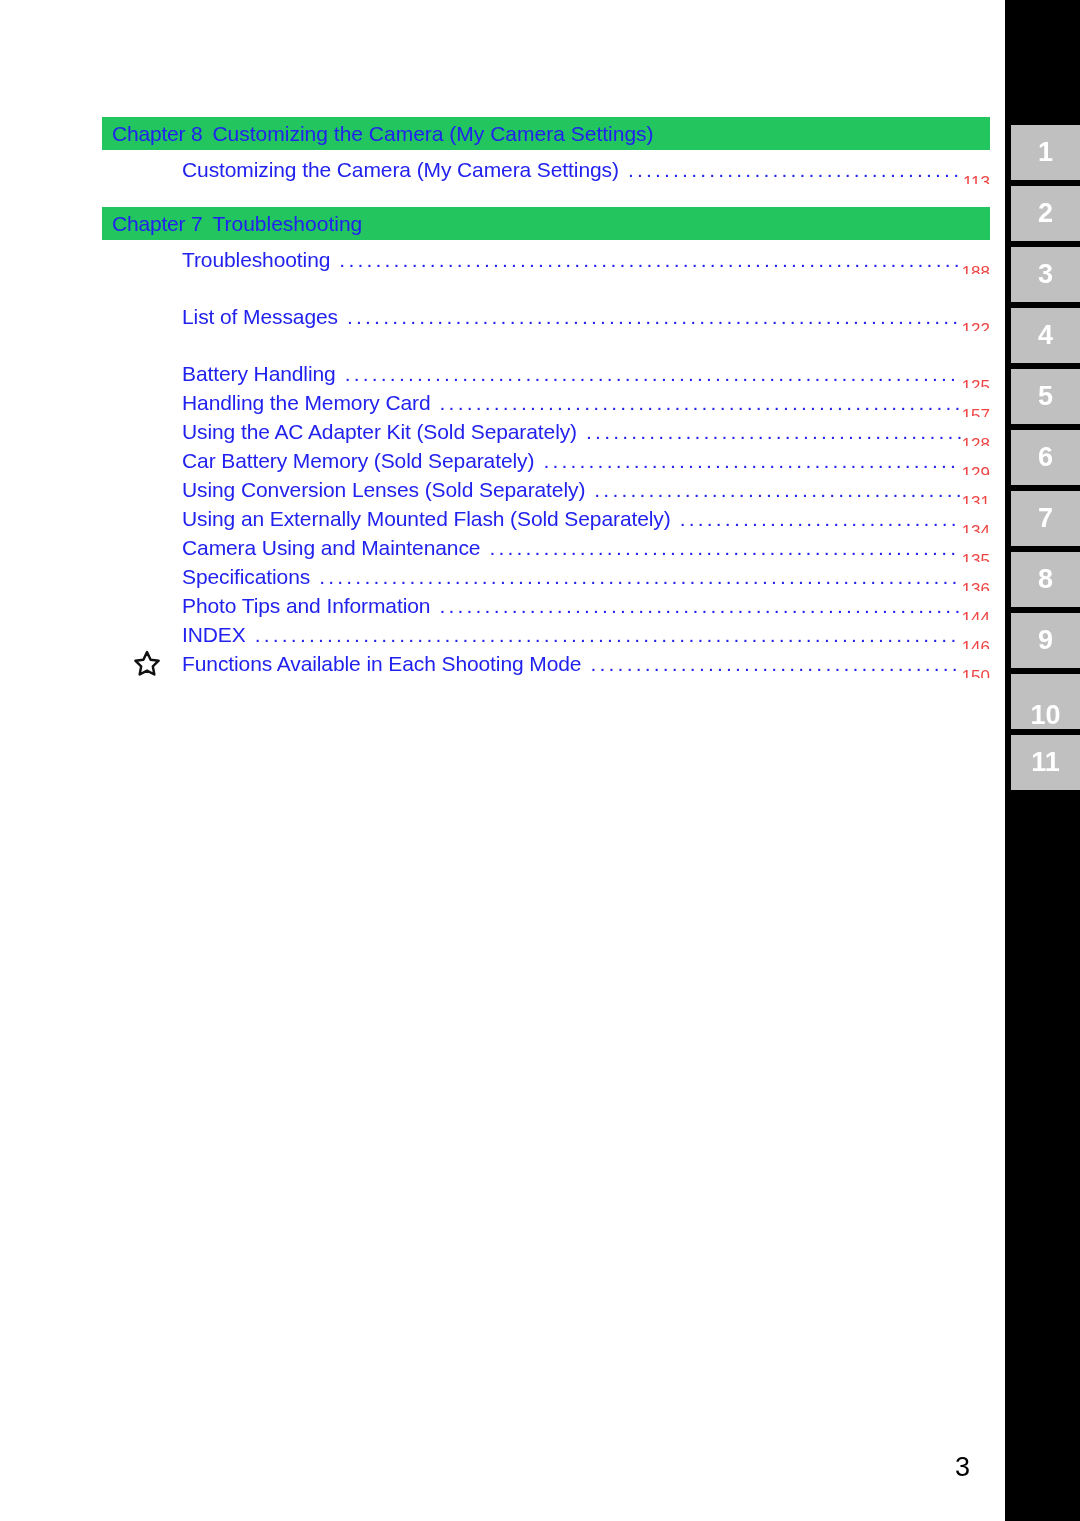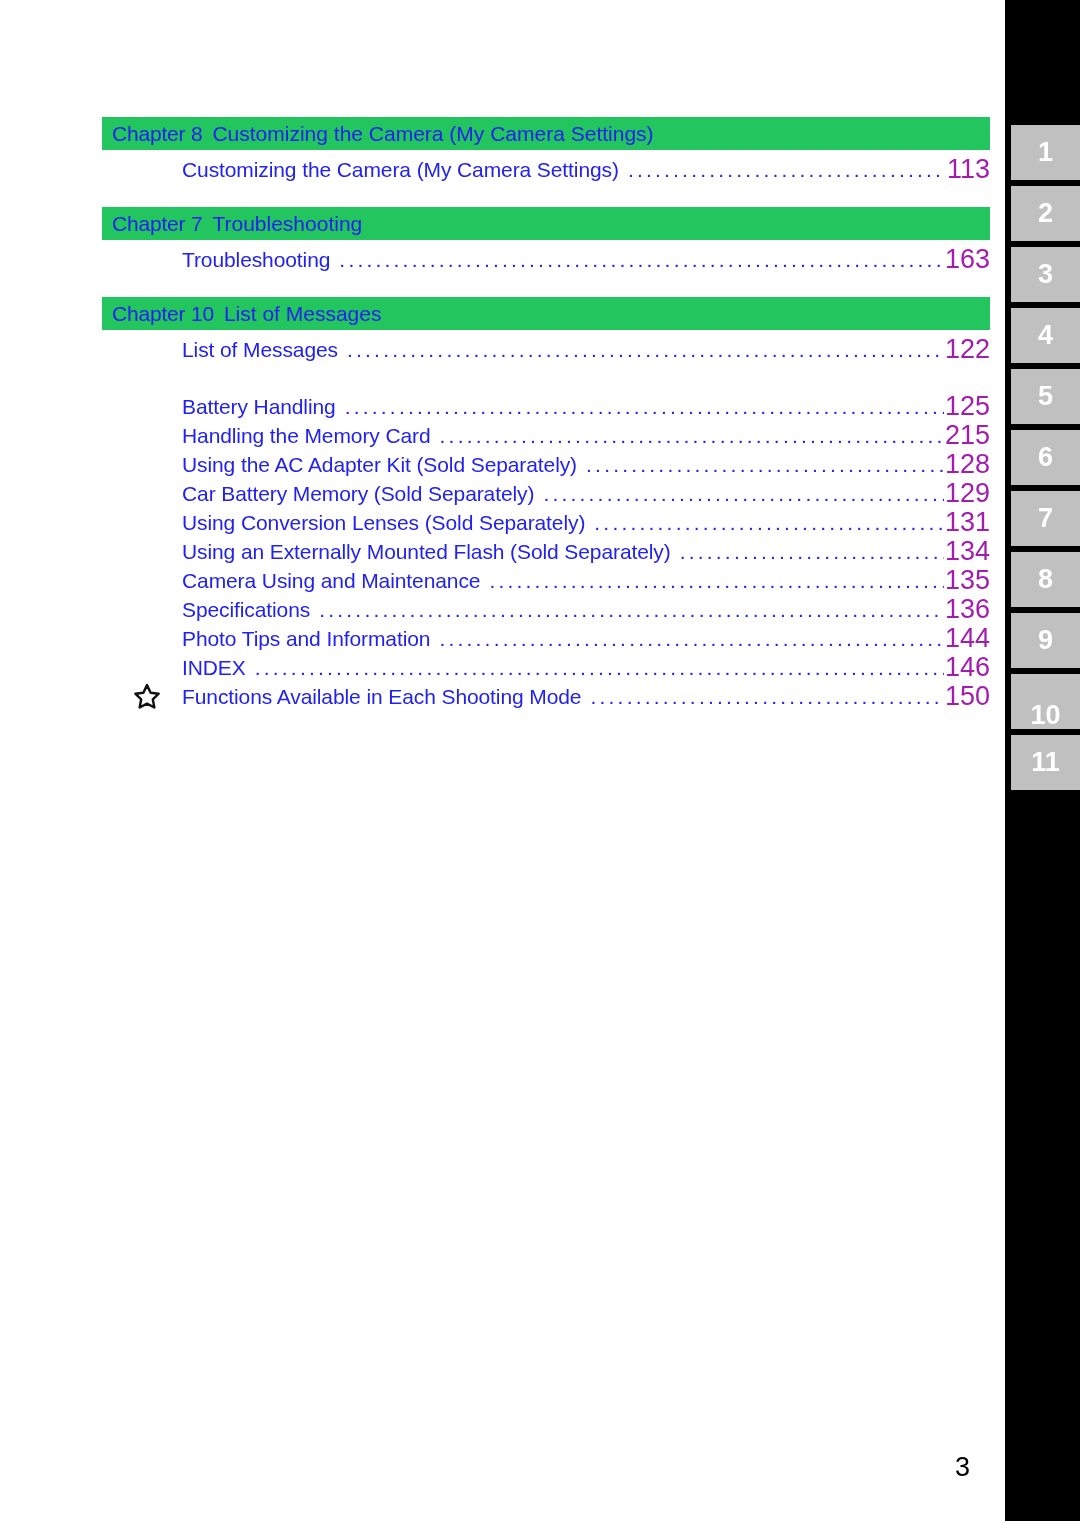--- a/index.html
+++ b/index.html
@@ -91,25 +91,25 @@
     color: #2222ee;
     letter-spacing: 3.2px;
     font-size: 21px;
     overflow: hidden;
     white-space: nowrap;
     display: inline;
   }
   .entry .pageno {
     position: absolute;
     right: 0;
-    top: 0;
+    top: 13px;
     background: #ffffff;
     padding-left: 1px;
-    font-size: 27px;
-    color: #a21caf;
+    font-size: 17px;
+    color: #ef4444;
   }
 
   .star-icon {
     position: absolute;
     left: 30px;
     top: 1px;
     width: 30px;
     height: 28px;
   }
   .gap-md { height: 23px; }
@@ -166,35 +166,34 @@
     <div class="chapter-block">
       <div class="chapter-bar"><span class="ch-label">Chapter 8</span><span class="ch-title">Customizing the Camera (My Camera Settings)</span></div>
       <div class="entries">
         <div class="entry"><span class="etitle">Customizing the Camera (My Camera Settings)</span><span class="leader"> ..........................................................................................</span><span class="pageno">113</span></div>
       </div>
     </div>
     <div class="gap-md"></div>
     <div class="chapter-block">
       <div class="chapter-bar"><span class="ch-label">Chapter 7</span><span class="ch-title">Troubleshooting</span></div>
       <div class="entries">
-        <div class="entry"><span class="etitle">Troubleshooting</span><span class="leader"> ..........................................................................................</span><span class="pageno">163</span></div>
+        <div class="entry"><span class="etitle">Troubleshooting</span><span class="leader"> ..........................................................................................</span><span class="pageno">188</span></div>
       </div>
     </div>
     <div class="gap-md"></div>
     <div class="chapter-block">
-      <div class="chapter-bar"><span class="ch-label">Chapter 10</span><span class="ch-title">List of Messages</span></div>
       <div class="entries">
         <div class="entry"><span class="etitle">List of Messages</span><span class="leader"> ..........................................................................................</span><span class="pageno">122</span></div>
       </div>
     </div>
     <div class="gap-md"></div>
     <div class="chapter-block">
       <div class="entries">
         <div class="entry"><span class="etitle">Battery Handling</span><span class="leader"> ..........................................................................................</span><span class="pageno">125</span></div>
-        <div class="entry"><span class="etitle">Handling the Memory Card</span><span class="leader"> ..........................................................................................</span><span class="pageno">215</span></div>
+        <div class="entry"><span class="etitle">Handling the Memory Card</span><span class="leader"> ..........................................................................................</span><span class="pageno">157</span></div>
         <div class="entry"><span class="etitle">Using the AC Adapter Kit (Sold Separately)</span><span class="leader"> ..........................................................................................</span><span class="pageno">128</span></div>
         <div class="entry"><span class="etitle">Car Battery Memory (Sold Separately)</span><span class="leader"> ..........................................................................................</span><span class="pageno">129</span></div>
         <div class="entry"><span class="etitle">Using Conversion Lenses (Sold Separately)</span><span class="leader"> ..........................................................................................</span><span class="pageno">131</span></div>
         <div class="entry"><span class="etitle">Using an Externally Mounted Flash (Sold Separately)</span><span class="leader"> ..........................................................................................</span><span class="pageno">134</span></div>
         <div class="entry"><span class="etitle">Camera Using and Maintenance</span><span class="leader"> ..........................................................................................</span><span class="pageno">135</span></div>
         <div class="entry"><span class="etitle">Specifications</span><span class="leader"> ..........................................................................................</span><span class="pageno">136</span></div>
         <div class="entry"><span class="etitle">Photo Tips and Information</span><span class="leader"> ..........................................................................................</span><span class="pageno">144</span></div>
         <div class="entry"><span class="etitle">INDEX</span><span class="leader"> ..........................................................................................</span><span class="pageno">146</span></div>
         <div class="entry"><svg class="star-icon" viewBox="0 0 24 24">
             <path d="M12 1.8 L15.1 8.3 L22 9.2 L17 14.1 L18.3 21 L12 17.7 L5.7 21 L7 14.1 L2 9.2 L8.9 8.3 Z" fill="#ffffff" stroke="#111111" stroke-width="2.1" stroke-linejoin="round"></path>

